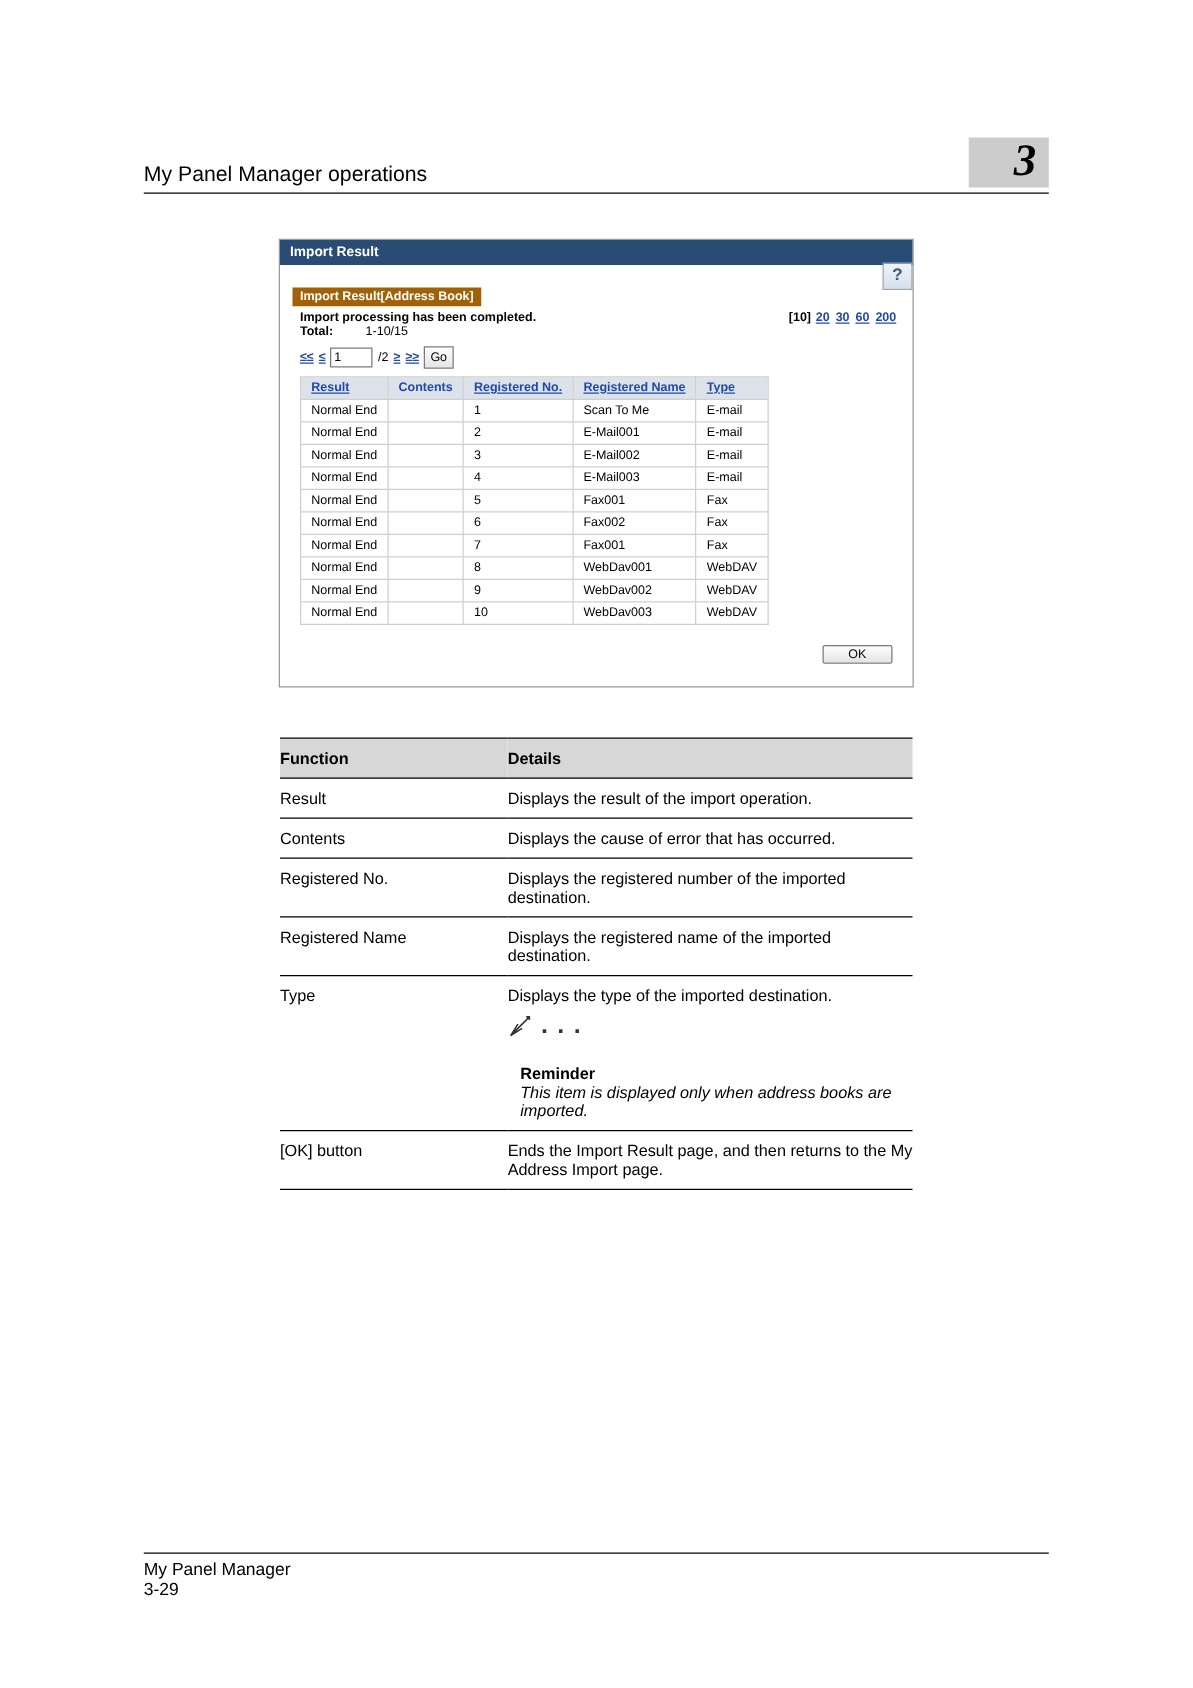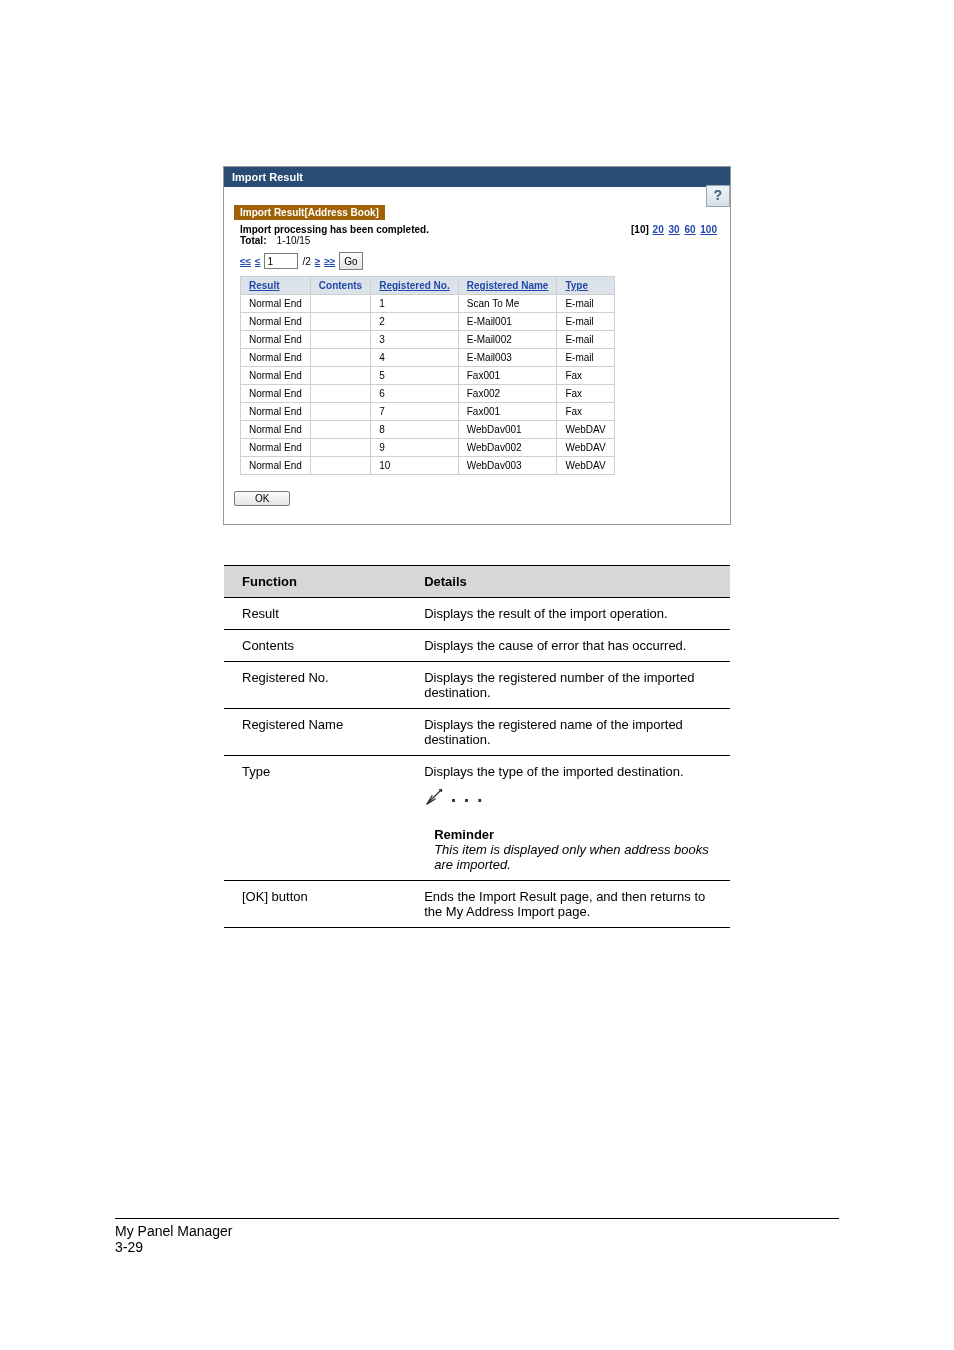--- a/index.html
+++ b/index.html
@@ -76,21 +76,21 @@
   }
   .ir-status-wrap { margin-top:0; }
   .ir-status-row {
     display: flex;
     justify-content: space-between;
     align-items: flex-start;
     padding: 4px 2px 0 6px;
   }
   .ir-status-left { font-size:10px; }
   .ir-status-left .msg { font-weight:bold; }
-  .ir-status-left .total { display:flex; gap:10px; }
+  .ir-status-left .total { display:flex; gap:26px; }
   .ir-status-left .total span:first-child { font-weight:bold; }
   .page-counts { font-size:10px; font-weight: bold; }
   .page-counts .cur { color:#000; }
   .page-counts a { color: #2248a8; text-decoration: underline; margin: 0 1px; cursor: pointer; }
   .pager {
     display: flex;
     align-items: center;
     gap: 4px;
     padding: 6px 2px 6px 6px;
     font-size: 10px;
@@ -116,40 +116,40 @@
     text-align: left;
     white-space: nowrap;
   }
   table.grid th {
     background: #dbe2e9;
     color: #2248a8;
     font-weight: bold;
     text-decoration: underline;
   }
   table.grid th.noul { text-decoration:none; }
-  .ok-row { display:flex; justify-content:flex-start; padding: 16px 6px 8px 0; }
+  .ok-row { display:flex; justify-content:flex-end; padding: 16px 6px 8px 0; }
   .ok-btn {
     font-size: 10px;
     padding: 1px 20px;
     border: 1px solid #7a7a7a;
     background: linear-gradient(#fdfdfd,#e4e4e4);
     border-radius: 2px;
     cursor: pointer;
   }
   
   table.desc {
     width: 506px;
     margin: 0 auto;
     border-collapse: collapse;
     font-size: 13px;
   }
   table.desc th, table.desc td {
     border-top: 1px solid #000;
     border-bottom: 1px solid #000;
-    padding: 8px 18px;
+    padding: 8px 0;
     vertical-align: top;
     text-align: left;
   }
   table.desc thead th {
     background: #d7d7d7;
     font-weight: bold;
   }
   table.desc col.c1 { width: 36%; }
   .reminder-block { margin-top:6px; }
   .reminder-icon { font-size:20px; letter-spacing:1px; line-height:1; color:#333; }
@@ -163,20 +163,26 @@
     display: flex;
     justify-content: space-between;
     font-size: 14px;
     flex-direction: column;
   }
 </style>
 </head>
 <body>
 
 <div class="page">
+  <div class="header-row">
+    <div class="header-title">My Panel Manager operations</div>
+    <div class="chapter-box">
+      <div class="num">3</div>
+    </div>
+  </div>
 
   <div class="screenshot">
     <div class="ir-top">Import Result</div>
     <div class="ir-body">
       <div class="help-icon">?</div>
       <div style="margin-top:8px">
         <span class="ir-subbar">Import Result[Address Book]</span>
       </div>
       <div class="ir-status-wrap">
         <div class="ir-status-row">
@@ -185,21 +191,21 @@
             <div class="total">
               <span>Total:</span>
               <span>1-10/15</span>
             </div>
           </div>
           <div class="page-counts">
             <span class="cur">[10]</span>
             <a>20</a>
             <a>30</a>
             <a>60</a>
-            <a>100</a>
+            <a>200</a>
           </div>
         </div>
         <div class="pager">
           <a>≤≤</a>
           <a>≤</a>
           <input type="text" value="1" style="">
           <span>/2</span>
           <a>≥</a>
           <a>≥≥</a>
           <button class="go-btn">Go</button>

